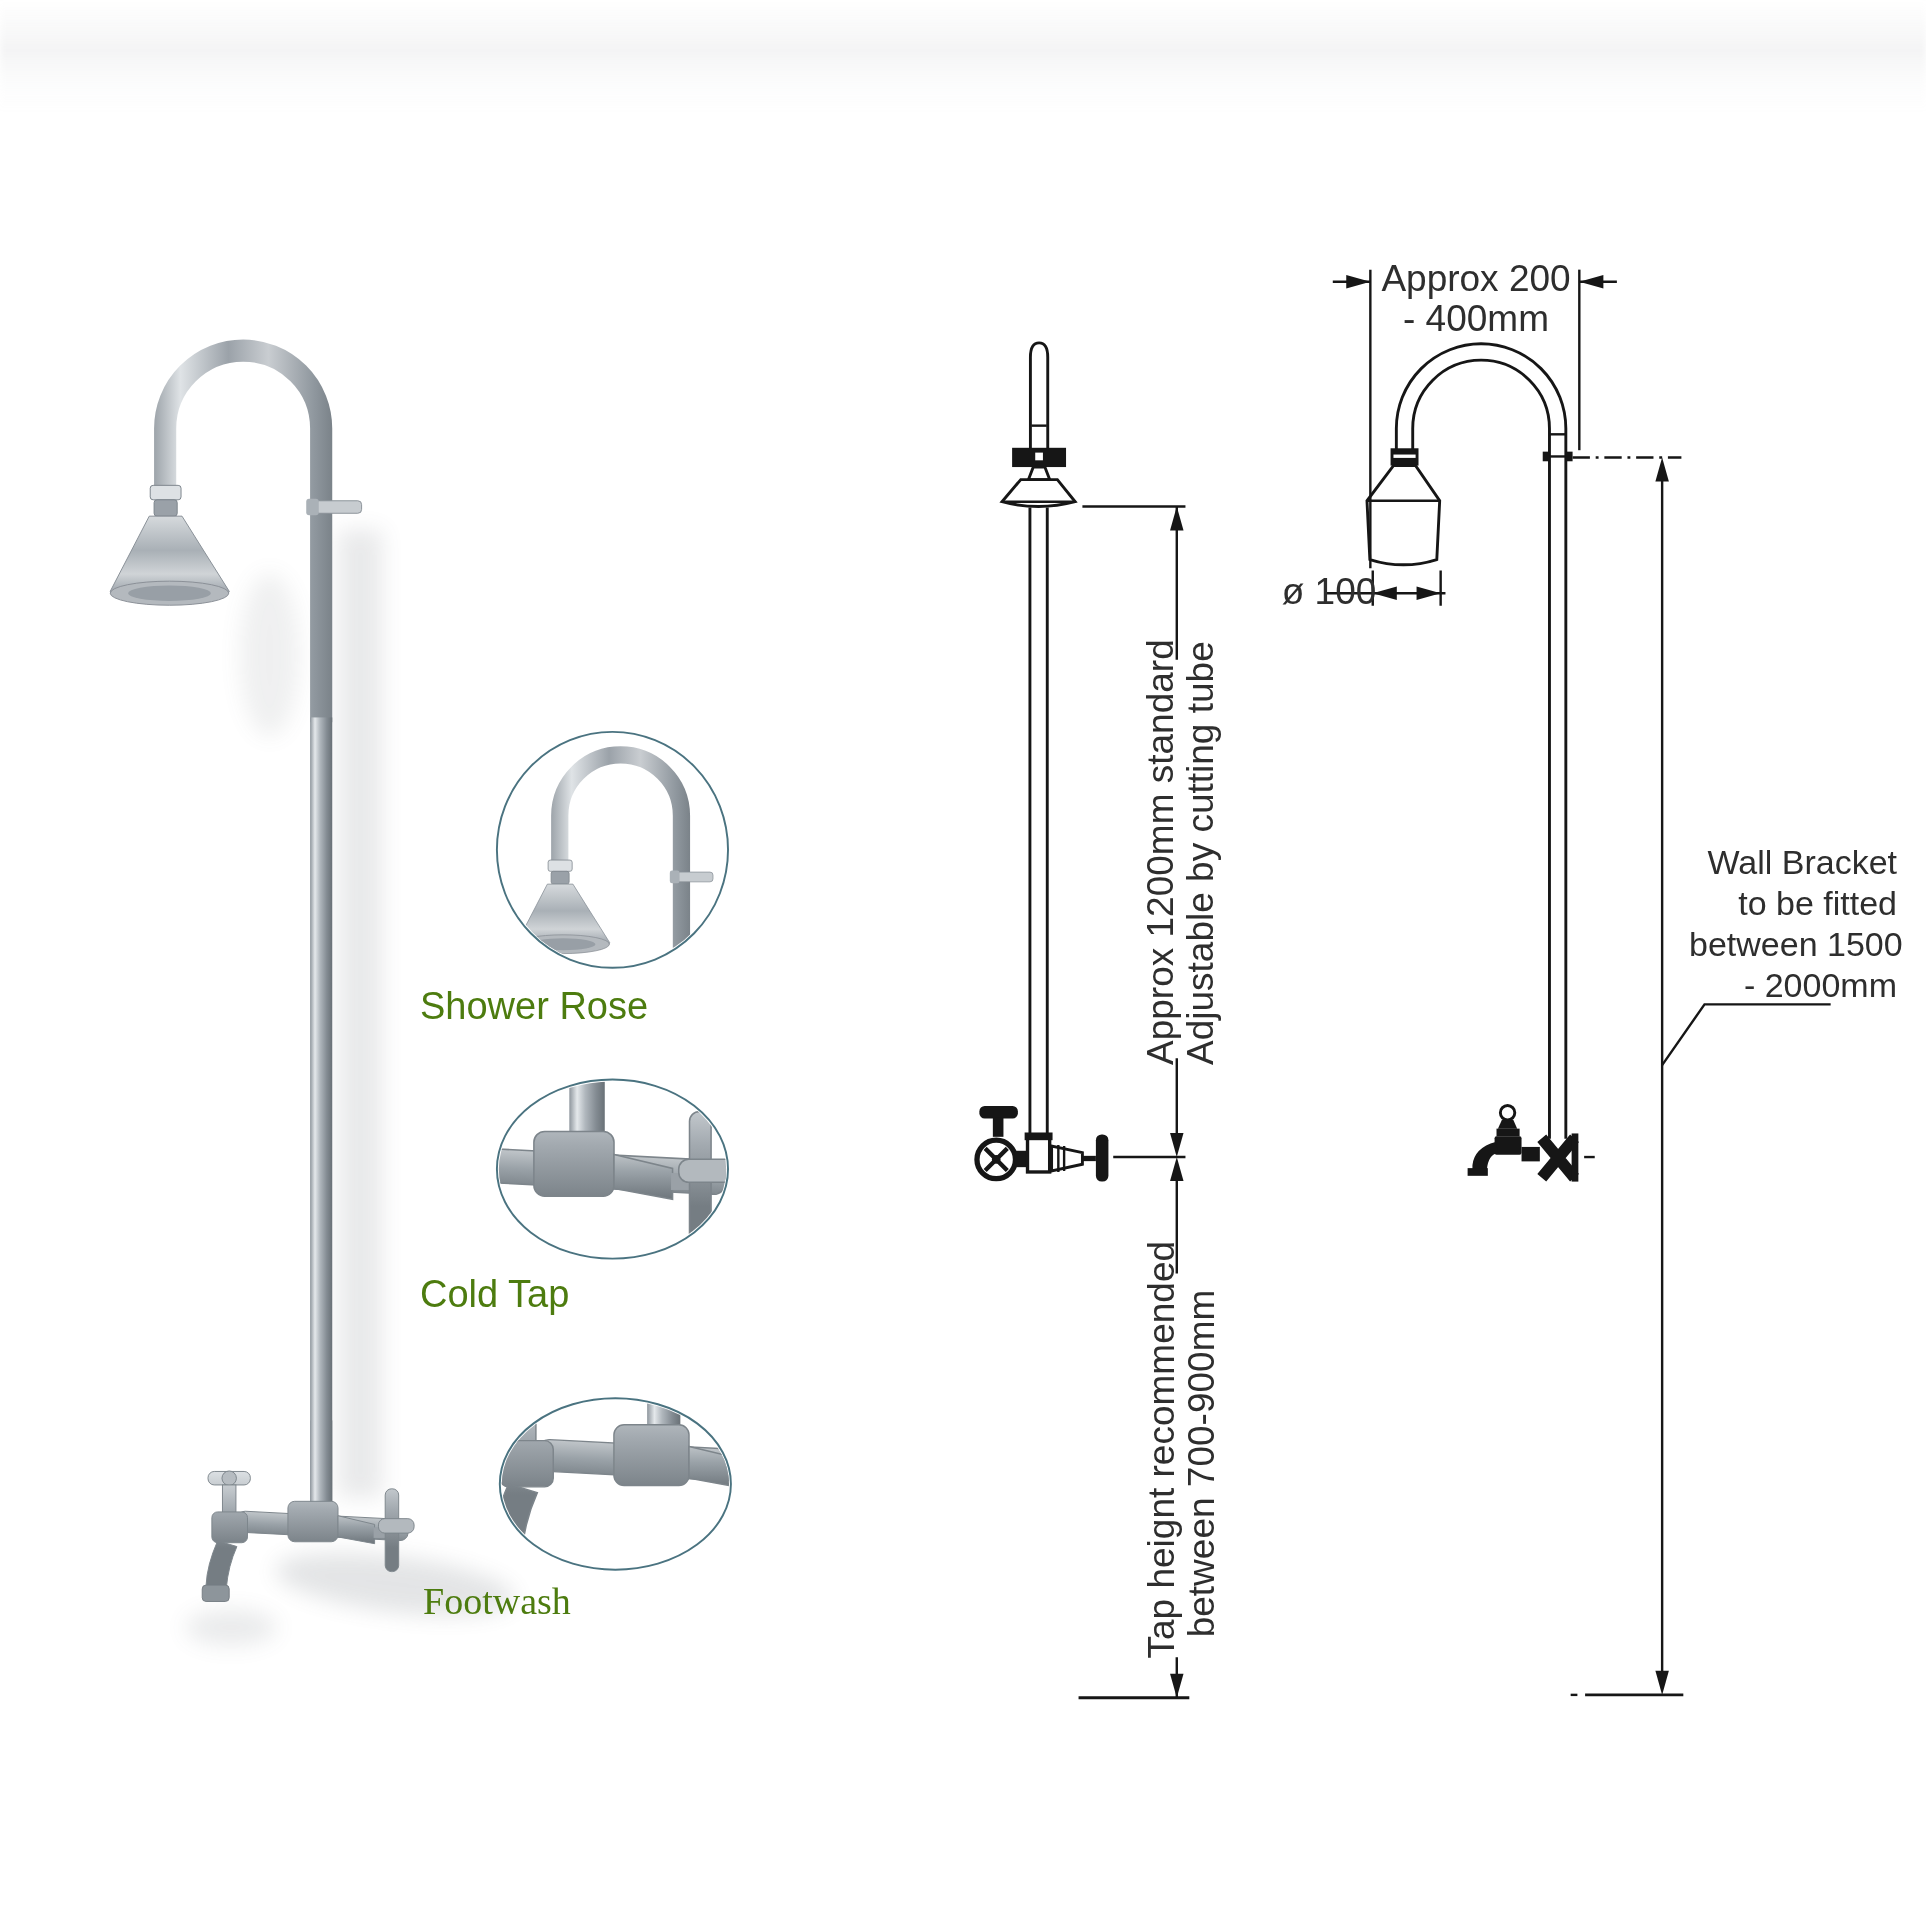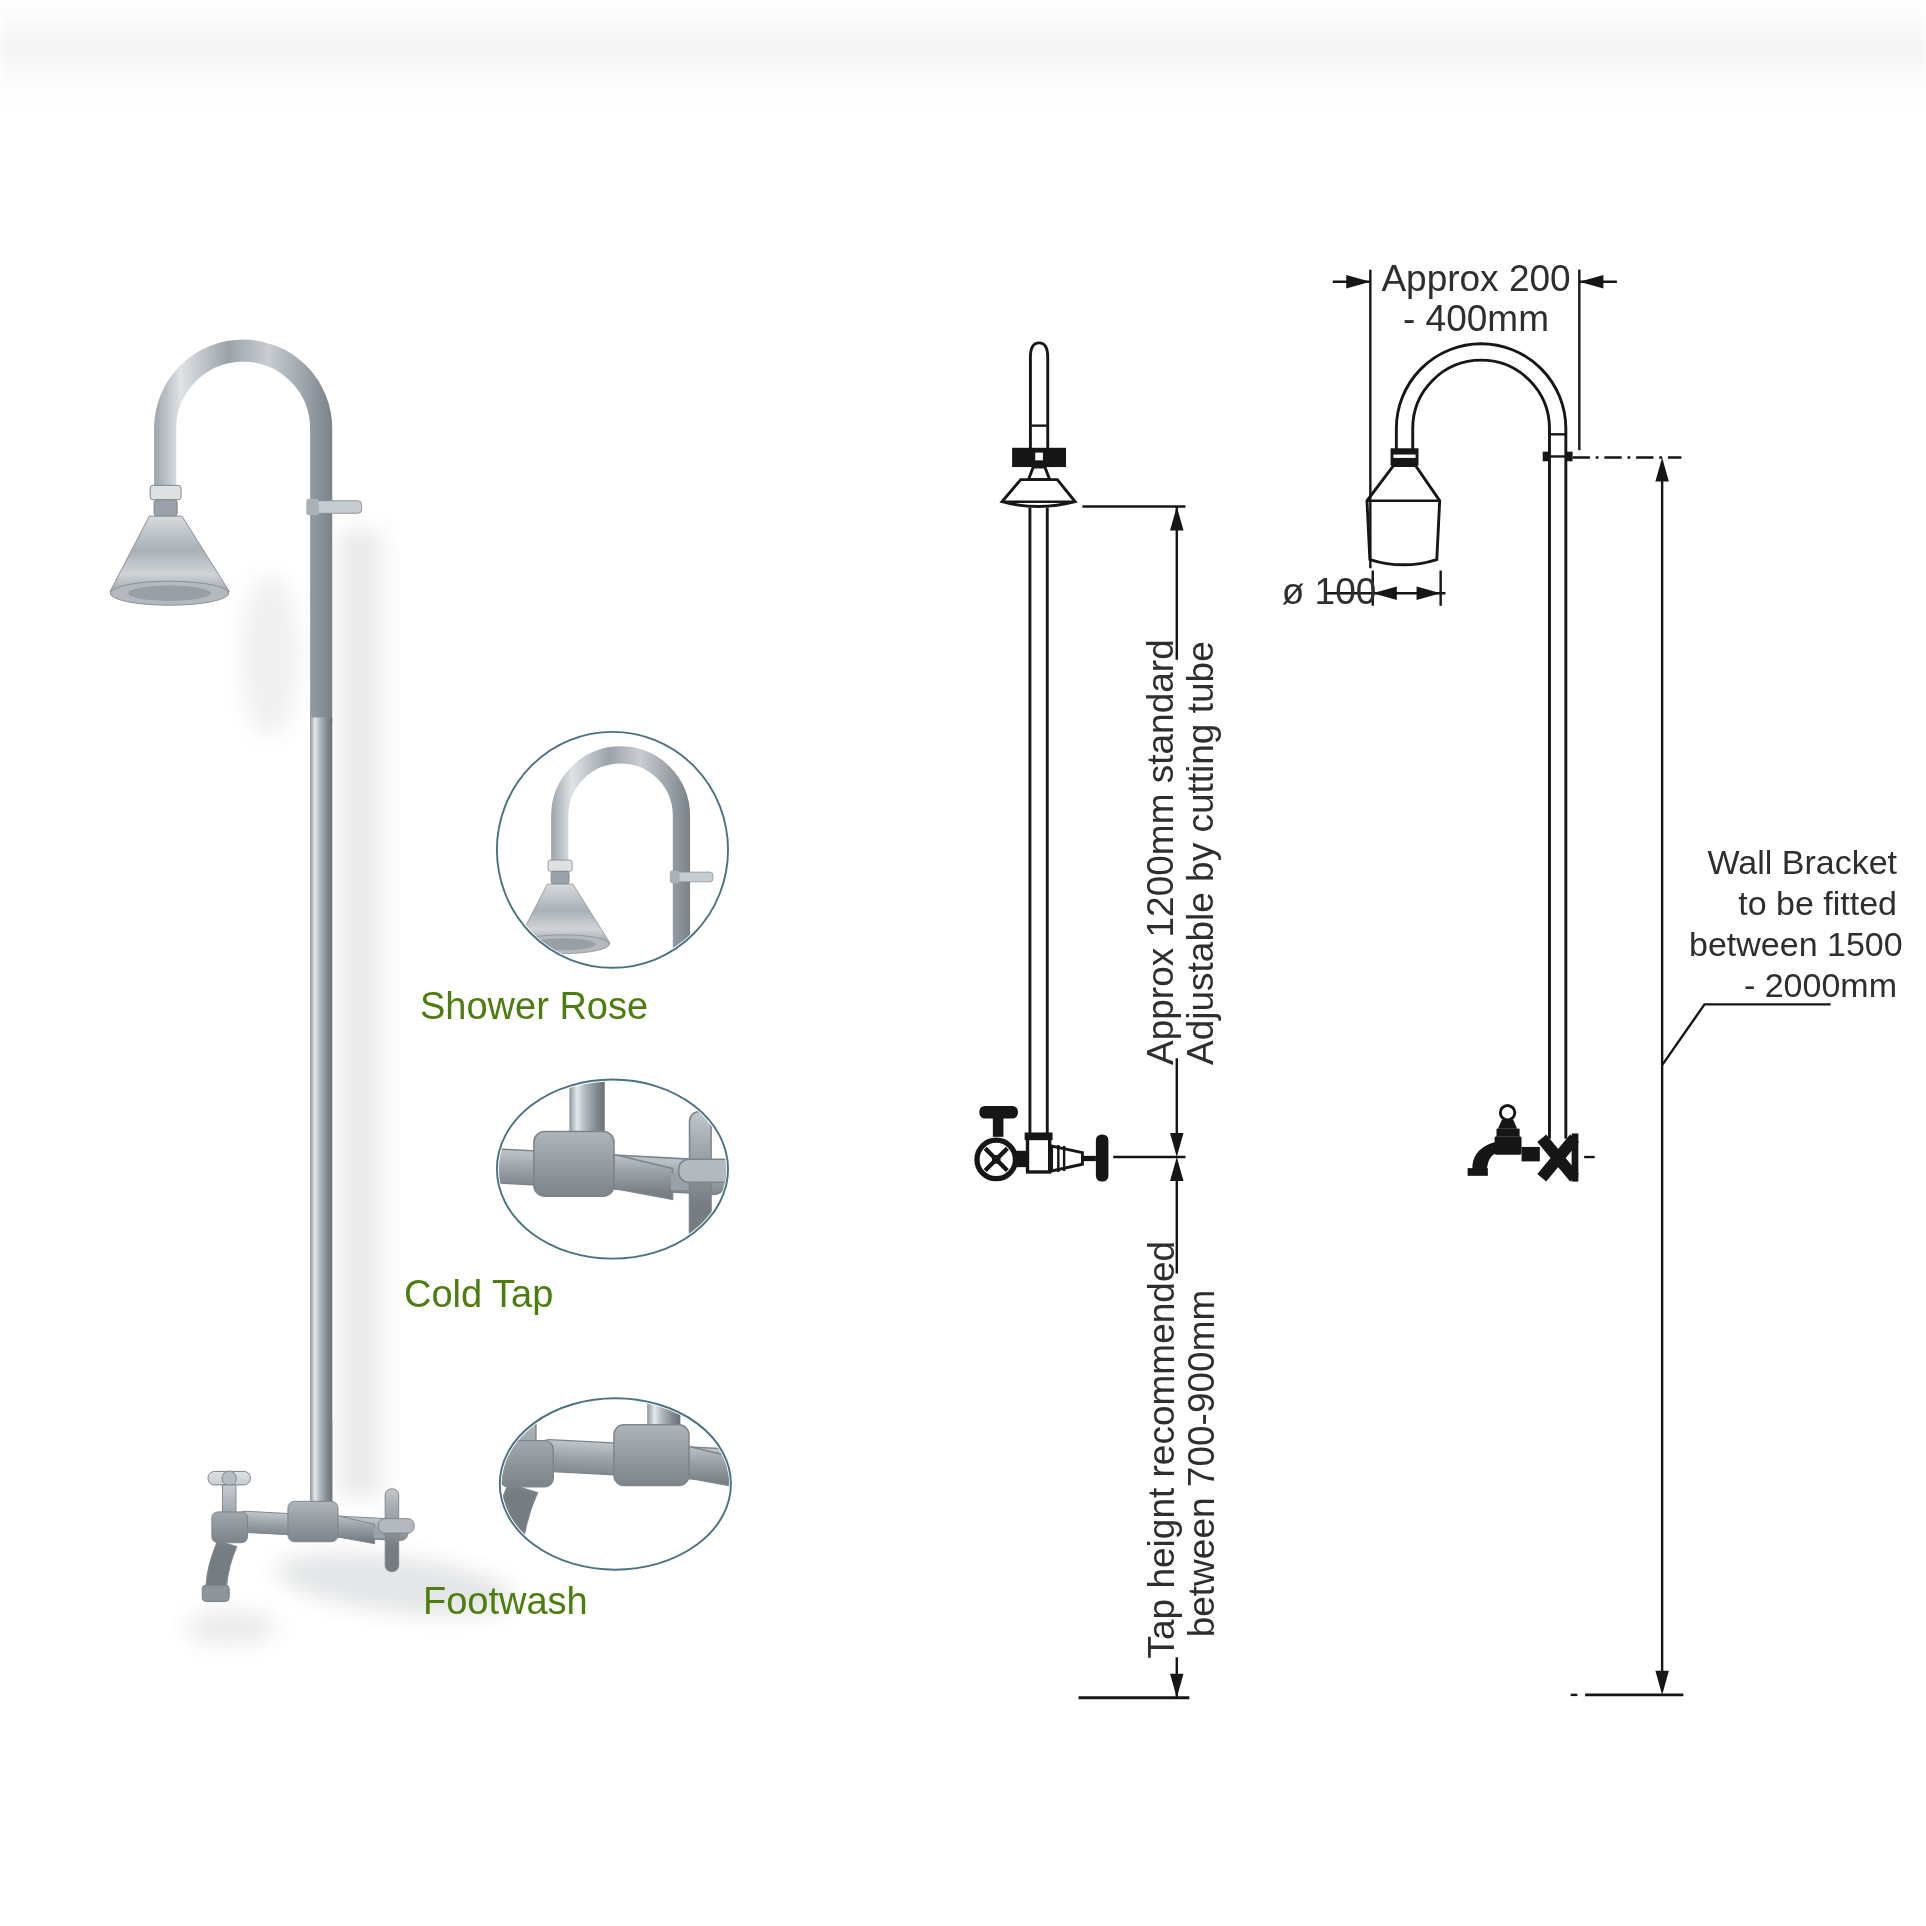--- a/index.html
+++ b/index.html
@@ -231,22 +231,22 @@
     <polygon points="3280,585 3330,571 3330,599" fill="#161616" stroke="none"></polygon>
 
     <path d="M2851,1185 L2851,1258 M2992,1185 L2992,1258" stroke-width="5"></path>
     <path d="M2756,1232 L3002,1232" stroke-width="5"></path>
     <polygon points="2851,1232 2901,1218 2901,1246" fill="#161616" stroke="none"></polygon>
     <polygon points="2992,1232 2942,1218 2942,1246" fill="#161616" stroke="none"></polygon>
   </g>
 </svg>
 
 <div class="callout-label" style="left:420px;top:986px;width:385px;">Shower Rose</div>
-<div class="callout-label" style="left:404px;top:1274px;width:385px;">Cold Tap</div>
-<div class="callout-label" style="left:423px;top:1581px;width:385px;">Footwash</div>
+<div class="callout-label" style="left:420px;top:1274px;width:385px;">Cold Tap</div>
+<div class="callout-label" style="left:423px;top:1581px;width:385px;font-family:Liberation Serif, serif;">Footwash</div>
 
 <div class="dim-block" style="left:1363px;top:259px;width:226px;">
   <div class="ln">Approx 200</div>
   <div class="ln">- 400mm</div>
 </div>
 
 <div class="dim-block" style="left:1257px;top:572px;width:144px;">
   <div class="ln">ø 100</div>
 </div>
 

